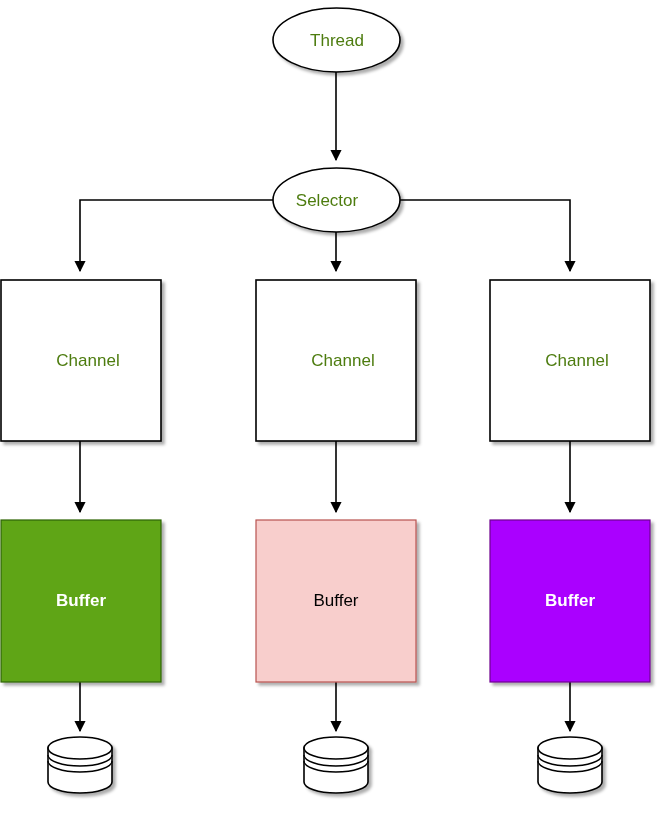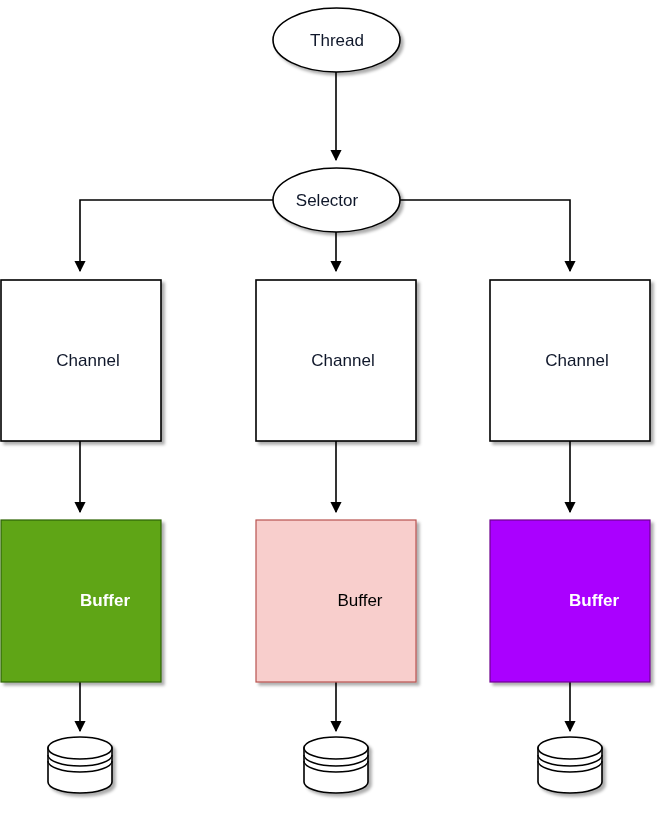--- a/index.html
+++ b/index.html
@@ -19,31 +19,31 @@
     left: 0; top: 0;
     width: 663px;
     height: 813px;
   }
   .node-label {
     position: absolute;
     text-align: center;
     font-family: "Liberation Sans", sans-serif;
     font-size: 17px;
     line-height: 1;
-    color: #0f172a;
+    color: #4d7c0f;
     white-space: nowrap;
     pointer-events: none;
   }
   .label-thread   { left: 273px; top: 32px;  width: 128px; }
   .label-selector { left: 273px; top: 192px; width: 108px; text-align: center; }
   .label-channel  { top: 352px; width: 176px; }
   .label-ch-0 { left: 0px; }
   .label-ch-1 { left: 255px; }
   .label-ch-2 { left: 489px; }
-  .label-buffer { top: 592px; width: 162px; font-weight: bold; margin-left: 24px; }
+  .label-buffer { top: 592px; width: 162px; font-weight: bold; }
   .label-buf-0 { left: 0px;   color: #ffffff; }
   .label-buf-1 { left: 255px; color: #000000; font-weight: normal; }
   .label-buf-2 { left: 489px; color: #ffffff; }
 </style>
 </head>
 <body>
 
 <svg id="canvas" viewBox="0 0 663 813" xmlns="http://www.w3.org/2000/svg">
 
   <defs>

